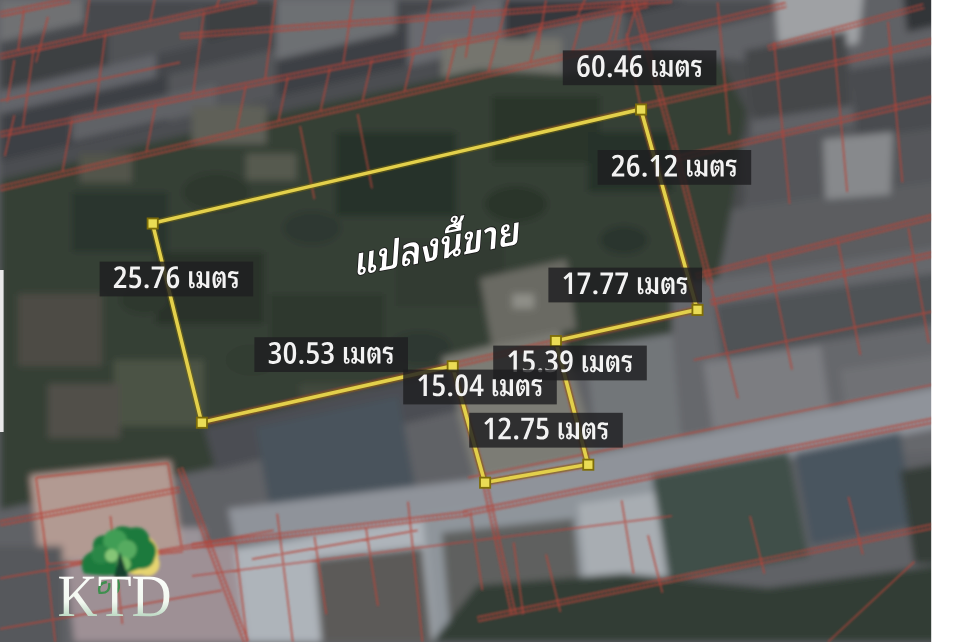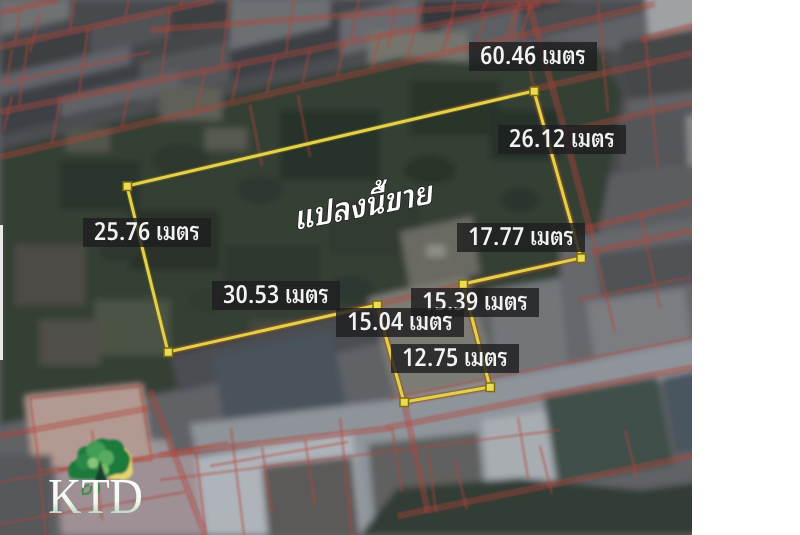--- a/index.html
+++ b/index.html
@@ -1,16 +1,16 @@
 <!DOCTYPE html>
 <html><head>
 <meta charset="utf-8">
 <style>
 html,body{margin:0;padding:0;background:#fff}
-#stage{position:relative;width:692px;height:535px;overflow:hidden;font-family:"Liberation Sans",sans-serif}
+#stage{position:relative;width:776px;height:535px;overflow:hidden;font-family:"Liberation Sans",sans-serif}
 </style>
 </head>
 <body>
 
 <div id="stage">
 <svg width="800" height="535" viewBox="0 0 800 535">
 <defs>
 <filter id="fbg" x="-10%" y="-10%" width="120%" height="120%">
           <feGaussianBlur stdDeviation="3.2"></feGaussianBlur>
         </filter>

